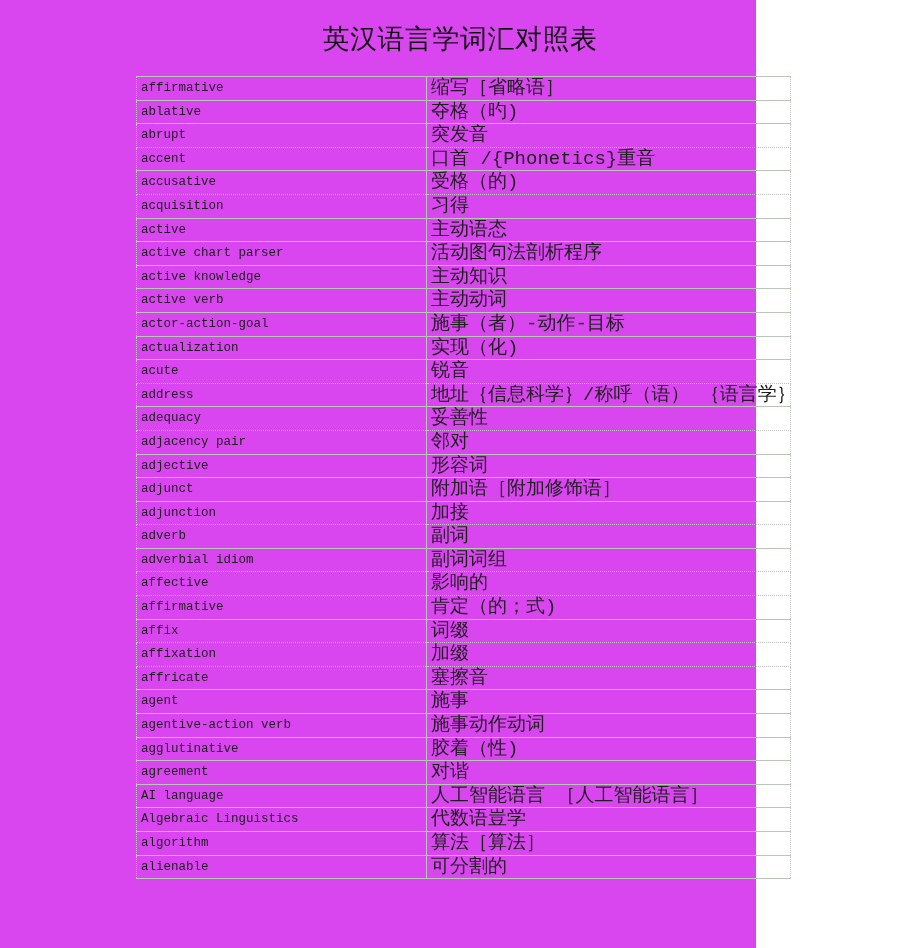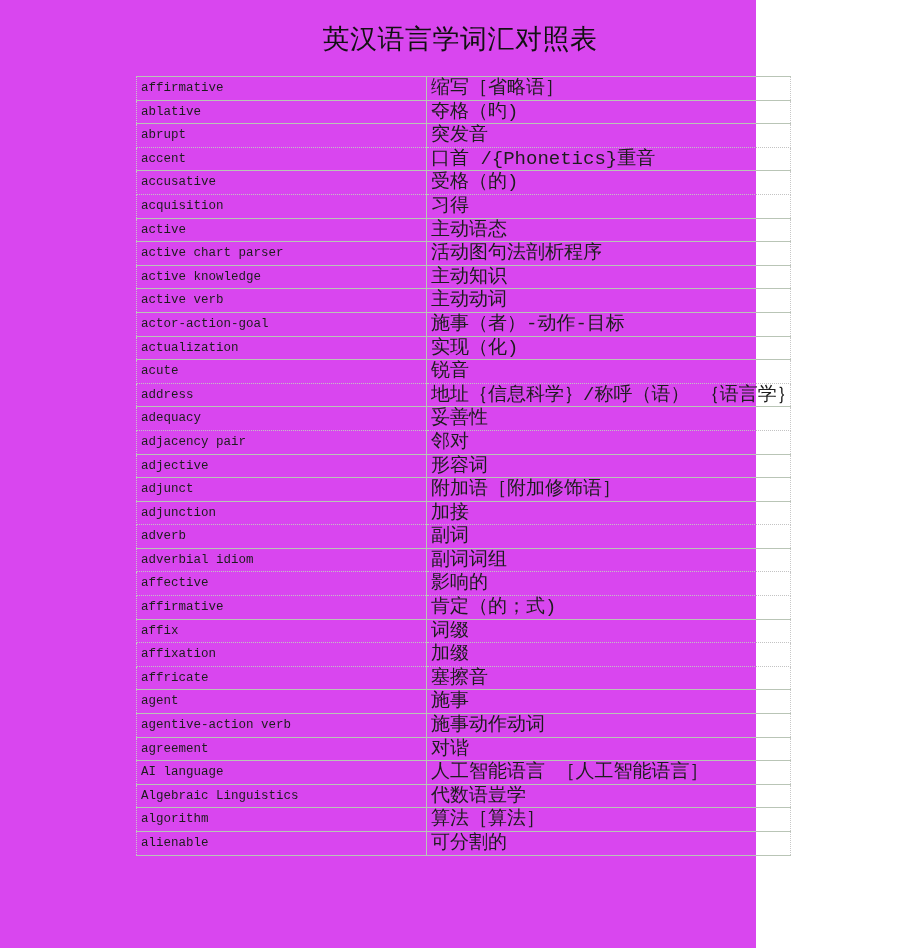--- a/index.html
+++ b/index.html
@@ -197,20 +197,24 @@
         </tr>
         <tr>
           <td class="term">agent</td>
           <td class="gloss">施事</td>
         </tr>
         <tr>
           <td class="term">agentive-action verb</td>
           <td class="gloss">施事动作动词</td>
         </tr>
         <tr>
+          <td class="term">agglutinative</td>
+          <td class="gloss">胶着（性)</td>
+        </tr>
+        <tr>
           <td class="term">agreement</td>
           <td class="gloss">对谐</td>
         </tr>
         <tr>
           <td class="term">AI language</td>
           <td class="gloss">人工智能语言      ［人工智能语言］</td>
         </tr>
         <tr>
           <td class="term">Algebraic Linguistics</td>
           <td class="gloss">代数语豈学</td>

